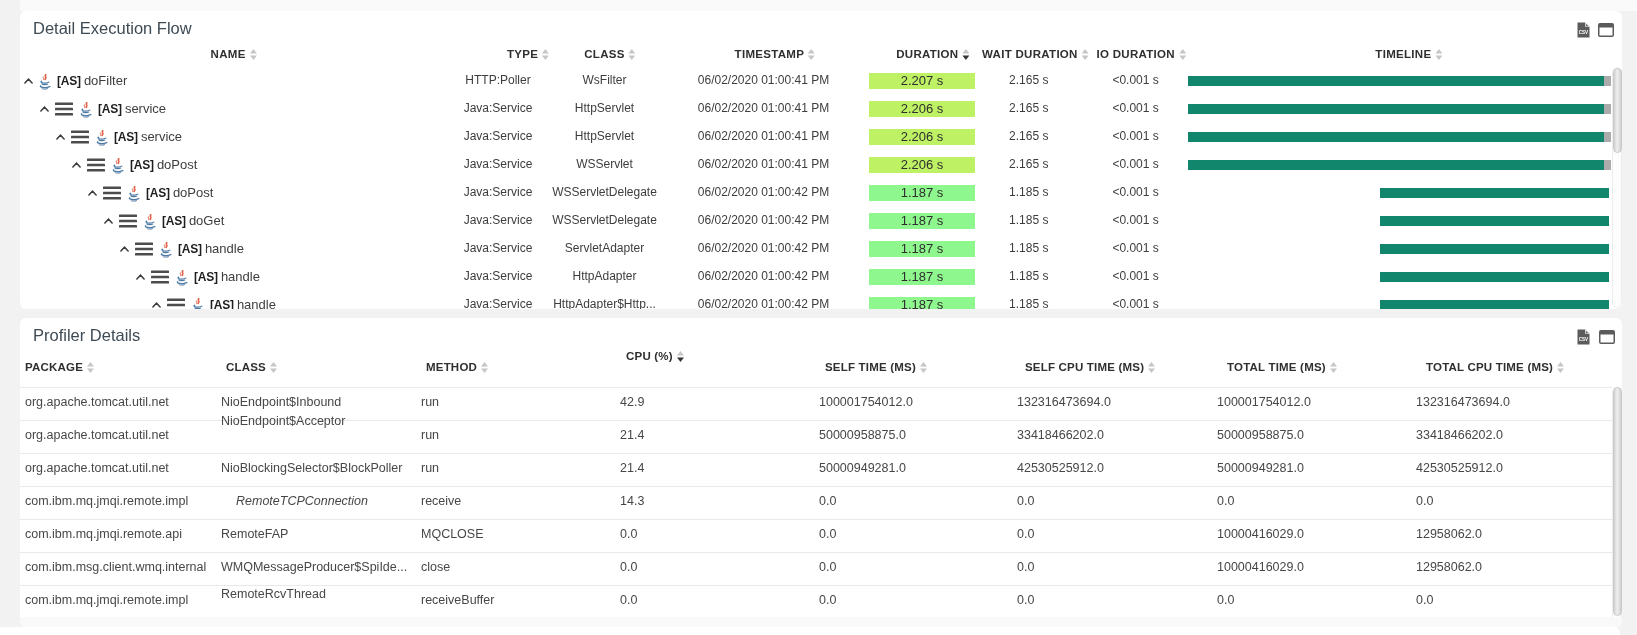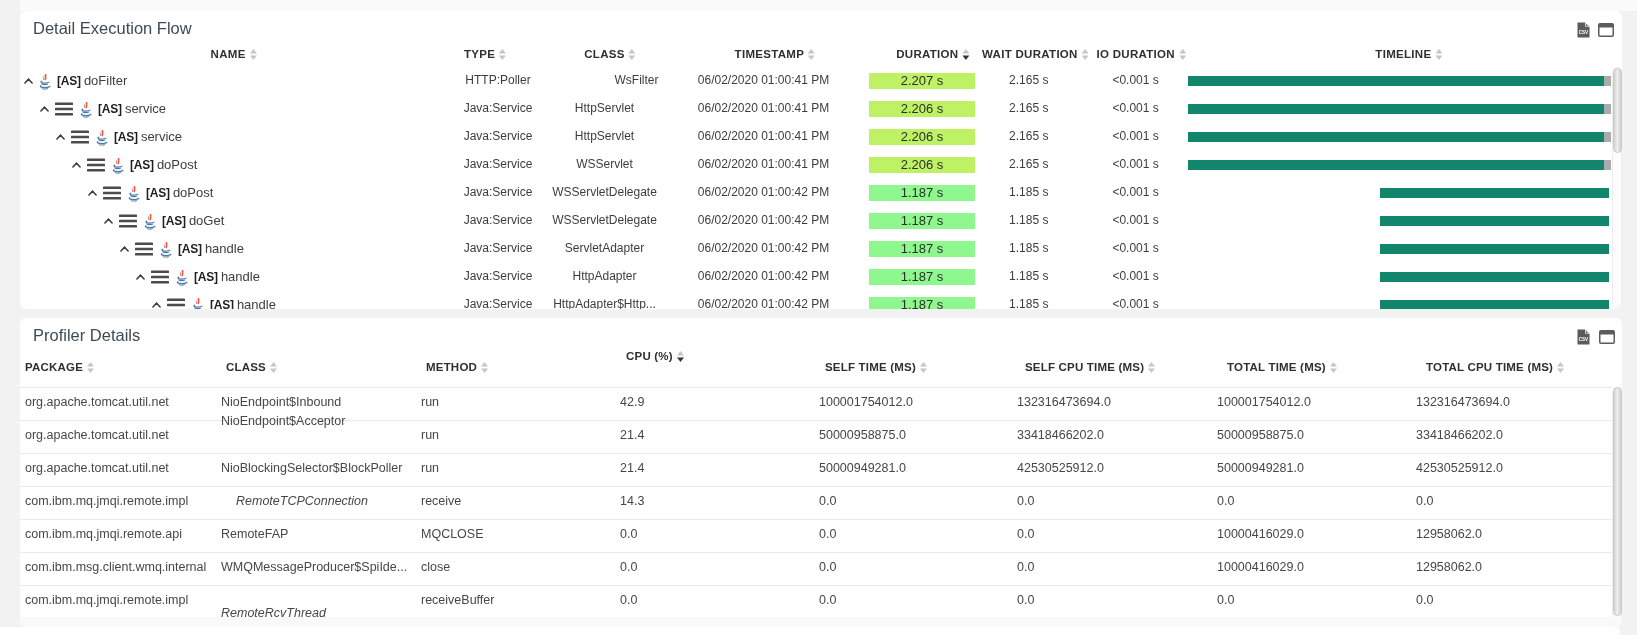--- a/index.html
+++ b/index.html
@@ -47,21 +47,21 @@
         <svg width="16" height="14" viewBox="0 0 16 14">
           <rect x="0.75" y="0.75" width="14.5" height="12.5" rx="1.2" fill="#fff" stroke="#5b5b5b" stroke-width="1.5"></rect>
           <path d="M1 1 H15 V4.6 H1 Z" fill="#5b5b5b"></path>
         </svg>
       </span>
     </div>
 <div class="hdr c" style="left:213.6px;top:37px;">NAME<svg class="sort" width="7" height="11" viewBox="0 0 7 11">
         <path d="M3.5 0 L7 4.4 H0 Z" fill="#c6c6c6"></path>
         <path d="M0 6.6 H7 L3.5 11 Z" fill="#c6c6c6"></path>
       </svg></div>
-<div class="hdr c" style="left:465px;top:37px;">TYPE<svg class="sort" width="7" height="11" viewBox="0 0 7 11">
+<div class="hdr c" style="left:508px;top:37px;">TYPE<svg class="sort" width="7" height="11" viewBox="0 0 7 11">
         <path d="M3.5 0 L7 4.4 H0 Z" fill="#c6c6c6"></path>
         <path d="M0 6.6 H7 L3.5 11 Z" fill="#c6c6c6"></path>
       </svg></div>
 <div class="hdr c" style="left:590.0px;top:37px;">CLASS<svg class="sort" width="7" height="11" viewBox="0 0 7 11">
         <path d="M3.5 0 L7 4.4 H0 Z" fill="#c6c6c6"></path>
         <path d="M0 6.6 H7 L3.5 11 Z" fill="#c6c6c6"></path>
       </svg></div>
 <div class="hdr c" style="left:754.9px;top:37px;">TIMESTAMP<svg class="sort" width="7" height="11" viewBox="0 0 7 11">
         <path d="M3.5 0 L7 4.4 H0 Z" fill="#c6c6c6"></path>
         <path d="M0 6.6 H7 L3.5 11 Z" fill="#c6c6c6"></path>
@@ -91,21 +91,21 @@
         <path d="M4.7 2.5 C3.3 3.6 5.9 4.2 4.4 5.7" fill="none" stroke="#e06048" stroke-width="1.0"></path>
         <path d="M3.1 7.1 C1.3 7.5 1.5 8.4 3.6 8.8 C6.1 9.2 9.2 8.8 10.3 7.9" fill="none" stroke="#4d7ba5" stroke-width="1.2"></path>
         <path d="M3.6 9.4 C2.5 9.7 2.7 10.3 4.1 10.5 C5.9 10.8 8.1 10.5 9.1 9.9" fill="none" stroke="#4d7ba5" stroke-width="1.1"></path>
         <path d="M2.2 11.6 C0.7 12.2 1.3 13.1 3.9 13.4 C6.9 13.8 10.2 13.3 11.3 12.3" fill="none" stroke="#4d7ba5" stroke-width="1.3"></path>
         <path d="M3.4 14.2 C2.8 14.5 3.2 14.9 4.4 15.0 C6.1 15.2 8.0 15.0 8.8 14.5" fill="none" stroke="#4d7ba5" stroke-width="1.0"></path>
       </svg>
       <span class="as">[AS]</span>
       <span>doFilter</span>
     </div>
 <div class="cell c" style="left:478px;top:61.5px;">HTTP:Poller</div>
-<div class="cell c" style="left:584.5px;top:61.5px;margin-left:32px;">WsFilter</div>
+<div class="cell c" style="left:584.5px;top:61.5px;">WsFilter</div>
 <div class="cell c" style="left:743.5px;top:61.5px;">06/02/2020 01:00:41 PM</div>
 <div class="chip y" style="top:61.5px;">2.207 s</div>
 <div class="cell c" style="left:1008.8px;top:61.5px;">2.165 s</div>
 <div class="cell c" style="left:1115.6px;top:61.5px;">&lt;0.001 s</div>
 <div class="bar" style="left:1168px;top:64.5px;width:416.3px;"></div>
 <div class="bartip" style="left:1584.3px;top:64.5px;width:7.2px;"></div>
 <div class="trow" style="left:20px;top:87.5px;height:20px;">
       <svg class="caret" width="9" height="6" viewBox="0 0 9 6">
         <path d="M0.9 4.9 L4.5 1.2 L8.1 4.9" fill="none" stroke="#3a3a3a" stroke-width="1.5" stroke-linecap="round" stroke-linejoin="miter"></path>
       </svg>
@@ -426,21 +426,21 @@
 <div class="pcell" style="left:5px;top:242px;">com.ibm.msg.client.wmq.internal</div>
 <div class="pcell" style="left:201px;top:242px;">WMQMessageProducer$SpiIde...</div>
 <div class="pcell" style="left:401px;top:242px;">close</div>
 <div class="pcell" style="left:600px;top:242px;">0.0</div>
 <div class="pcell" style="left:799px;top:242px;">0.0</div>
 <div class="pcell" style="left:997px;top:242px;">0.0</div>
 <div class="pcell" style="left:1197px;top:242px;">10000416029.0</div>
 <div class="pcell" style="left:1396px;top:242px;">12958062.0</div>
 <div class="pline" style="top:266.5px;"></div>
 <div class="pcell" style="left:5px;top:275px;">com.ibm.mq.jmqi.remote.impl</div>
-<div class="pcell" style="left:201px;top:288px;font-style:italic;">RemoteRcvThread</div>
+<div class="pcell" style="left:201px;top:269px;">RemoteRcvThread</div>
 <div class="pcell" style="left:401px;top:275px;">receiveBuffer</div>
 <div class="pcell" style="left:600px;top:275px;">0.0</div>
 <div class="pcell" style="left:799px;top:275px;">0.0</div>
 <div class="pcell" style="left:997px;top:275px;">0.0</div>
 <div class="pcell" style="left:1197px;top:275px;">0.0</div>
 <div class="pcell" style="left:1396px;top:275px;">0.0</div>
 <div class="pline" style="top:299.5px;"></div>
 <div style="position:absolute;left:0;top:299px;width:1602px;height:10px;background:#f9f9f9;"></div>
 <div class="sbtrack" style="left:1592px;top:69px;height:230px;border-bottom:none;border-radius:5px 5px 0 0;"></div>
 <div class="sbthumb" style="left:1592.5px;top:69px;height:229px;"></div>

